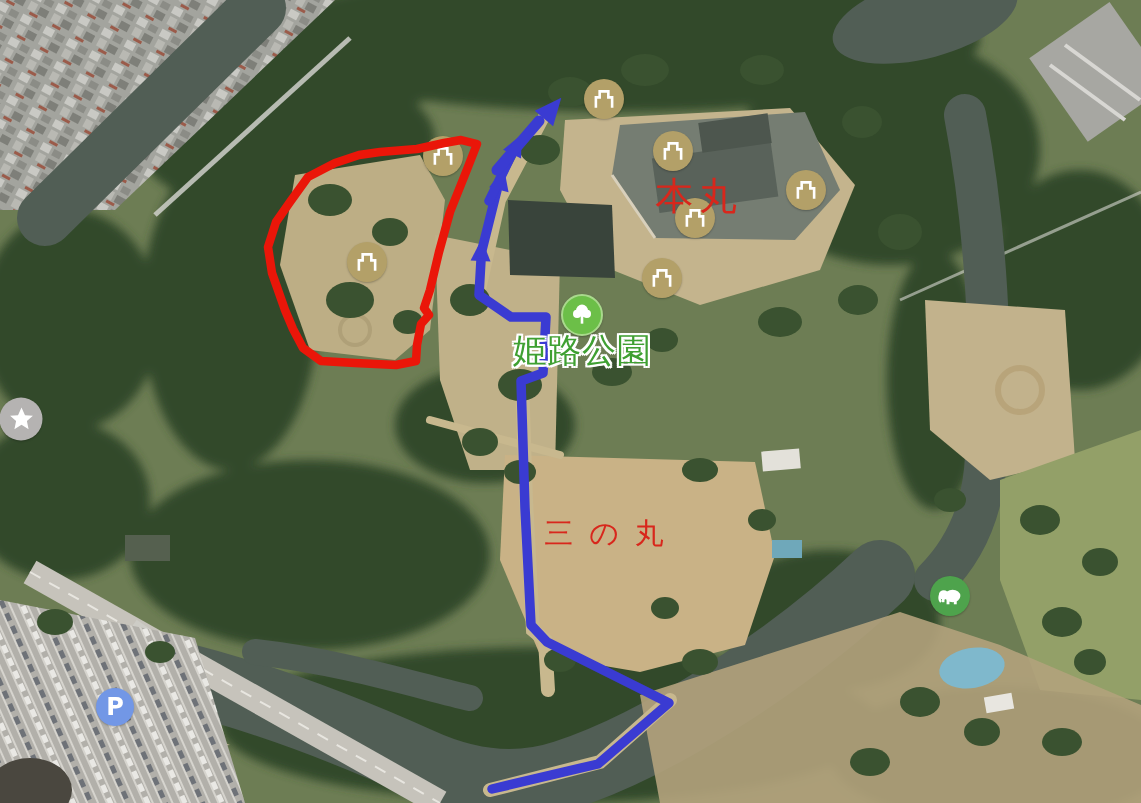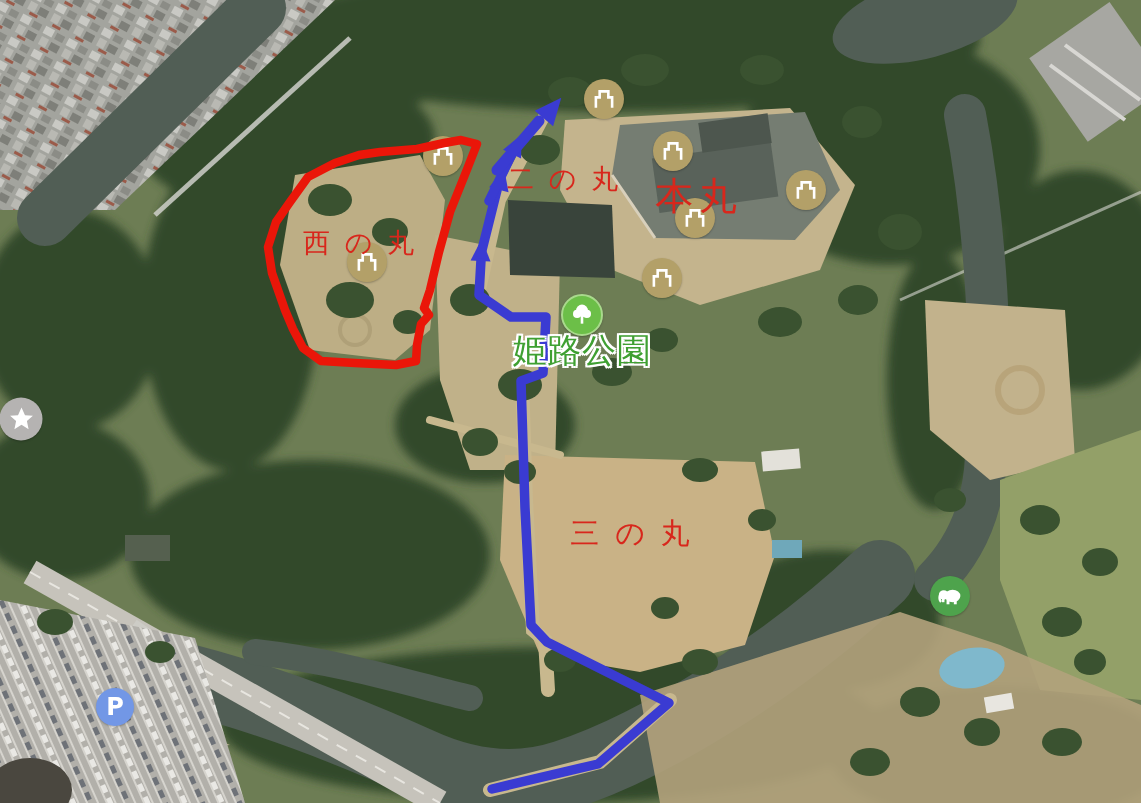--- a/index.html
+++ b/index.html
@@ -210,24 +210,22 @@
       <polygon points="0,-13 -10,9 10,9" transform="translate(481,252) rotate(3)" stroke="none"></polygon>
       <path d="M481,254 L497,190" fill="none" stroke-width="9.5"></path>
       <polygon points="0,-13 -10,9 10,9" transform="translate(501,181) rotate(14)" stroke="none"></polygon>
       <path d="M489,201 L512,154" fill="none" stroke-width="9.5"></path>
       <polygon points="0,-13 -10,9 10,9" transform="translate(516,146) rotate(26)" stroke="none"></polygon>
       <path d="M497,170 L539,121" fill="none" stroke-width="11"></path>
       <polygon points="0,-16 -12,11 12,11" transform="translate(551,110) rotate(40)" stroke="none"></polygon>
     </g>
   </svg>
 
-  <div class="ward-label ls" style="left:366px;top:243px;font-size:27px">西の丸</div>
-  <div class="ward-label ls" style="left:570px;top:179px;font-size:27px">二の丸</div>
   <div class="ward-label" style="left:699px;top:196px;font-size:38px;letter-spacing:.15em">本丸</div>
-  <div class="ward-label ls" style="left:638px;top:534px;font-size:29px">三の丸</div>
+  <div class="ward-label ls" style="left:612px;top:534px;font-size:29px">三の丸</div>
   <div class="park-label" style="left:582px;top:351px">姫路公園</div>
 
   <div class="poi poi-tree z40" style="left:582px;top:315px">
     <svg width="26" height="26" viewBox="-12 -12 24 24" fill="#fff">
       <circle cx="0" cy="-4" r="5.6"></circle>
         <circle cx="-4.5" cy="-1" r="3.8"></circle>
         <circle cx="4.5" cy="-1" r="3.8"></circle>
       <path d="M-1.2,-2 L-1.2,8 L1.2,8 L1.2,-2 Z"></path>
         <path d="M0,1 L4,-1.5 L4,-0.2 L0.8,2 Z"></path>
     </svg>

